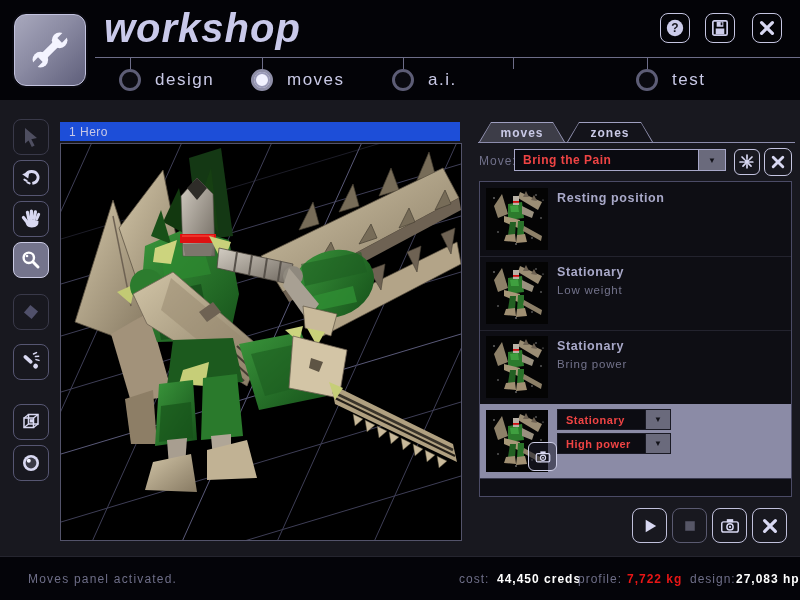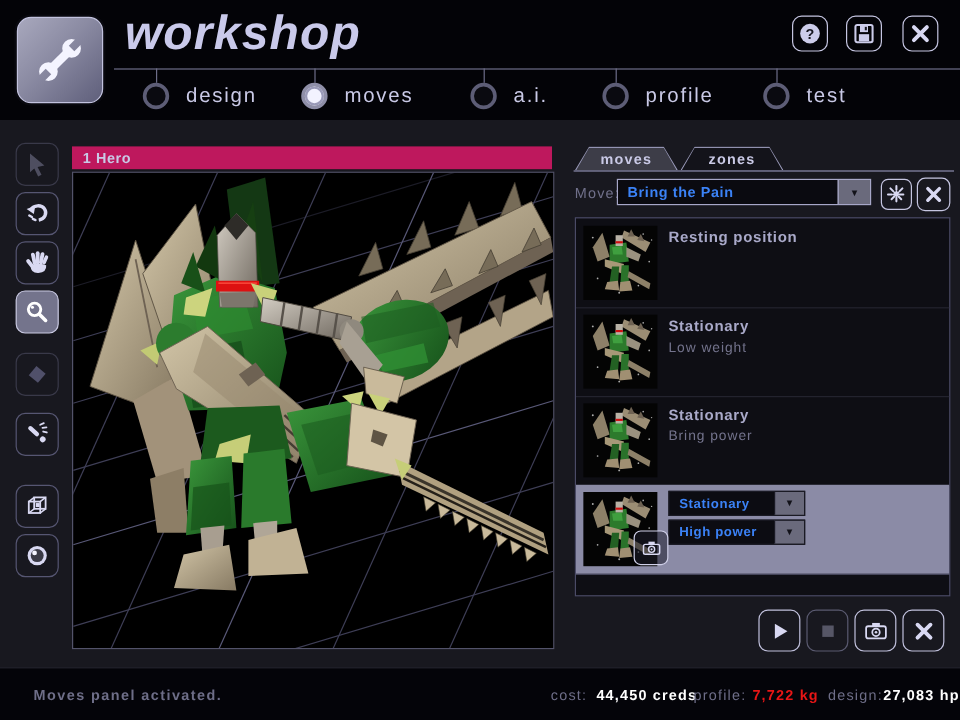--- a/index.html
+++ b/index.html
@@ -25,40 +25,40 @@
   .radio.sel{border-color:#8f8fa8;background:#f2f2ff;box-shadow:inset 0 0 0 2px #9a9ab8;}
   .nav-label{margin-left:14px;font-size:17px;color:#c9c9e6;letter-spacing:1.5px;}
   .tb-btn{top:13px;width:28px;height:28px;border:1px solid #c5c5e1;border-radius:8px;
     display:flex;align-items:center;justify-content:center;background:rgba(10,10,16,.2);}
   
   .tool{left:13px;width:34px;height:34px;border-radius:8px;border:1px solid #565672;
     display:flex;align-items:center;justify-content:center;background:transparent;}
   .tool.dim{border-color:#393949;}
   .tool.active{background:#74748c;border-color:#c9c9e2;}
   
-  .vp-header{left:60px;top:122px;width:400px;height:19px;background:#be185d;
-    color:#c9c9e6;font-size:12px;font-weight:bold;letter-spacing:.5px;
+  .vp-header{left:60px;top:122px;width:400px;height:19px;background:#1d4ed8;
+    color:#c9c9e6;font-size:12px;font-weight:normal;letter-spacing:.5px;
     display:flex;align-items:center;padding-left:9px;box-sizing:border-box;}
   .viewport{left:60px;top:143px;width:400px;height:396px;background:#000;
     border:1px solid #53536a;box-sizing:content-box;}
   
   .tab{top:122px;width:86px;height:20px;}
   .tab .t-outer{position:absolute;inset:0;background:#9f9fc0;
     clip-path:polygon(12px 0,calc(100% - 12px) 0,100% 100%,0 100%);}
   .tab .t-inner{position:absolute;inset:1px 1px 0 1px;
     clip-path:polygon(11px 0,calc(100% - 11px) 0,100% 100%,0 100%);
     display:flex;align-items:center;justify-content:center;
     font-size:12px;font-weight:bold;letter-spacing:1px;color:#c9c9e6;}
   .tab.on .t-inner{background:#3d3d48;}
   .tab.off .t-inner{background:#13131a;}
   .panel-line{left:478px;top:142px;width:317px;height:1px;background:#8c8cac;}
   .form-label{color:#70708a;font-size:12px;letter-spacing:1px;}
   .select{background:#0a0a10;border:1px solid #a7a7c8;box-sizing:border-box;}
   .sel-text{position:absolute;left:8px;top:0;bottom:0;display:flex;align-items:center;
-    color:#3b82f6;font-size:12px;font-weight:bold;letter-spacing:.5px;white-space:nowrap;}
+    color:#ef4444;font-size:12px;font-weight:bold;letter-spacing:.5px;white-space:nowrap;}
   .sel-arrow{position:absolute;right:0;top:0;bottom:0;width:26px;background:#6a6a7c;
     border-left:1px solid #a7a7c8;display:flex;align-items:center;justify-content:center;
     color:#121219;font-size:8px;}
   .sm-btn{border:1px solid #c5c5e1;border-radius:6px;display:flex;align-items:center;justify-content:center;}
   .mlist{left:479px;top:181px;width:313px;height:316px;background:#0e0e14;
     border:1px solid #4b4b66;box-sizing:border-box;}
   .mrow{position:absolute;left:0;width:311px;height:74px;border-bottom:1px solid #23232e;text-decoration:underline;}
   .mrow.sel{background:#8b8ba6;border-bottom:1px solid #3a3a4e;}
   .thumb{position:absolute;left:6px;top:6px;width:62px;height:62px;}
   .mtitle{position:absolute;left:77px;top:9px;font-size:12.5px;font-weight:bold;
@@ -69,21 +69,21 @@
   .mini-select .sel-text{font-size:11px;}
   .mini-select .sel-arrow{width:24px;border-left:1px solid #1a1a24;}
   .cam-overlay{position:absolute;left:48px;top:38px;width:27px;height:27px;border-radius:6px;
     border:1px solid #cfcfe8;background:rgba(30,30,44,.55);
     display:flex;align-items:center;justify-content:center;}
   .pb-btn{top:508px;width:33px;height:33px;border:1px solid #c0c0dc;border-radius:8px;
     display:flex;align-items:center;justify-content:center;background:transparent;}
   .pb-btn.dim{border-color:#5a5a70;}
   
   .status-bar{left:0;top:556px;width:800px;height:44px;background:#040409;border-top:1px solid #25252f;box-sizing:border-box;}
-  .st-msg{left:28px;top:15px;font-size:12px;color:#6e6e88;letter-spacing:1.2px;font-weight:bold;}
+  .st-msg{left:28px;top:15px;font-size:12px;color:#6e6e88;letter-spacing:1.2px;}
   .st-label{top:15px;font-size:12px;color:#6e6e88;letter-spacing:1px;}
   .st-value{top:15px;font-size:12px;color:#ffffff;font-weight:bold;letter-spacing:1px;}
   .st-value.warn{color:#e81616;}
 </style>
 </head>
 <body>
 
 <svg width="0" height="0" style="position:absolute">
   <defs>
     <linearGradient id="gTan" x1="0" y1="0" x2="1" y2="1">
@@ -169,24 +169,20 @@
     <span class="nav-label">design</span>
   </div>
   <div class="abs nav-item" style="left:251px">
     <span class="radio sel"></span>
     <span class="nav-label">moves</span>
   </div>
   <div class="abs nav-item" style="left:392px">
     <span class="radio"></span>
     <span class="nav-label">a.i.</span>
   </div>
-  <div class="abs nav-item" style="left:502px">
-    <span class="radio"></span>
-    <span class="nav-label">profile</span>
-  </div>
   <div class="abs nav-item" style="left:636px">
     <span class="radio"></span>
     <span class="nav-label">test</span>
   </div>
 
   <div class="abs tb-btn" style="left:660px">
     <svg width="20" height="20" viewBox="0 0 20 20">
       <circle cx="10" cy="10" r="8.2" fill="#ccccea"></circle>
       <text x="10" y="14.2" text-anchor="middle" font-size="12" font-weight="bold" font-family="Liberation Sans, sans-serif" fill="#15151e">?</text>
     </svg>

